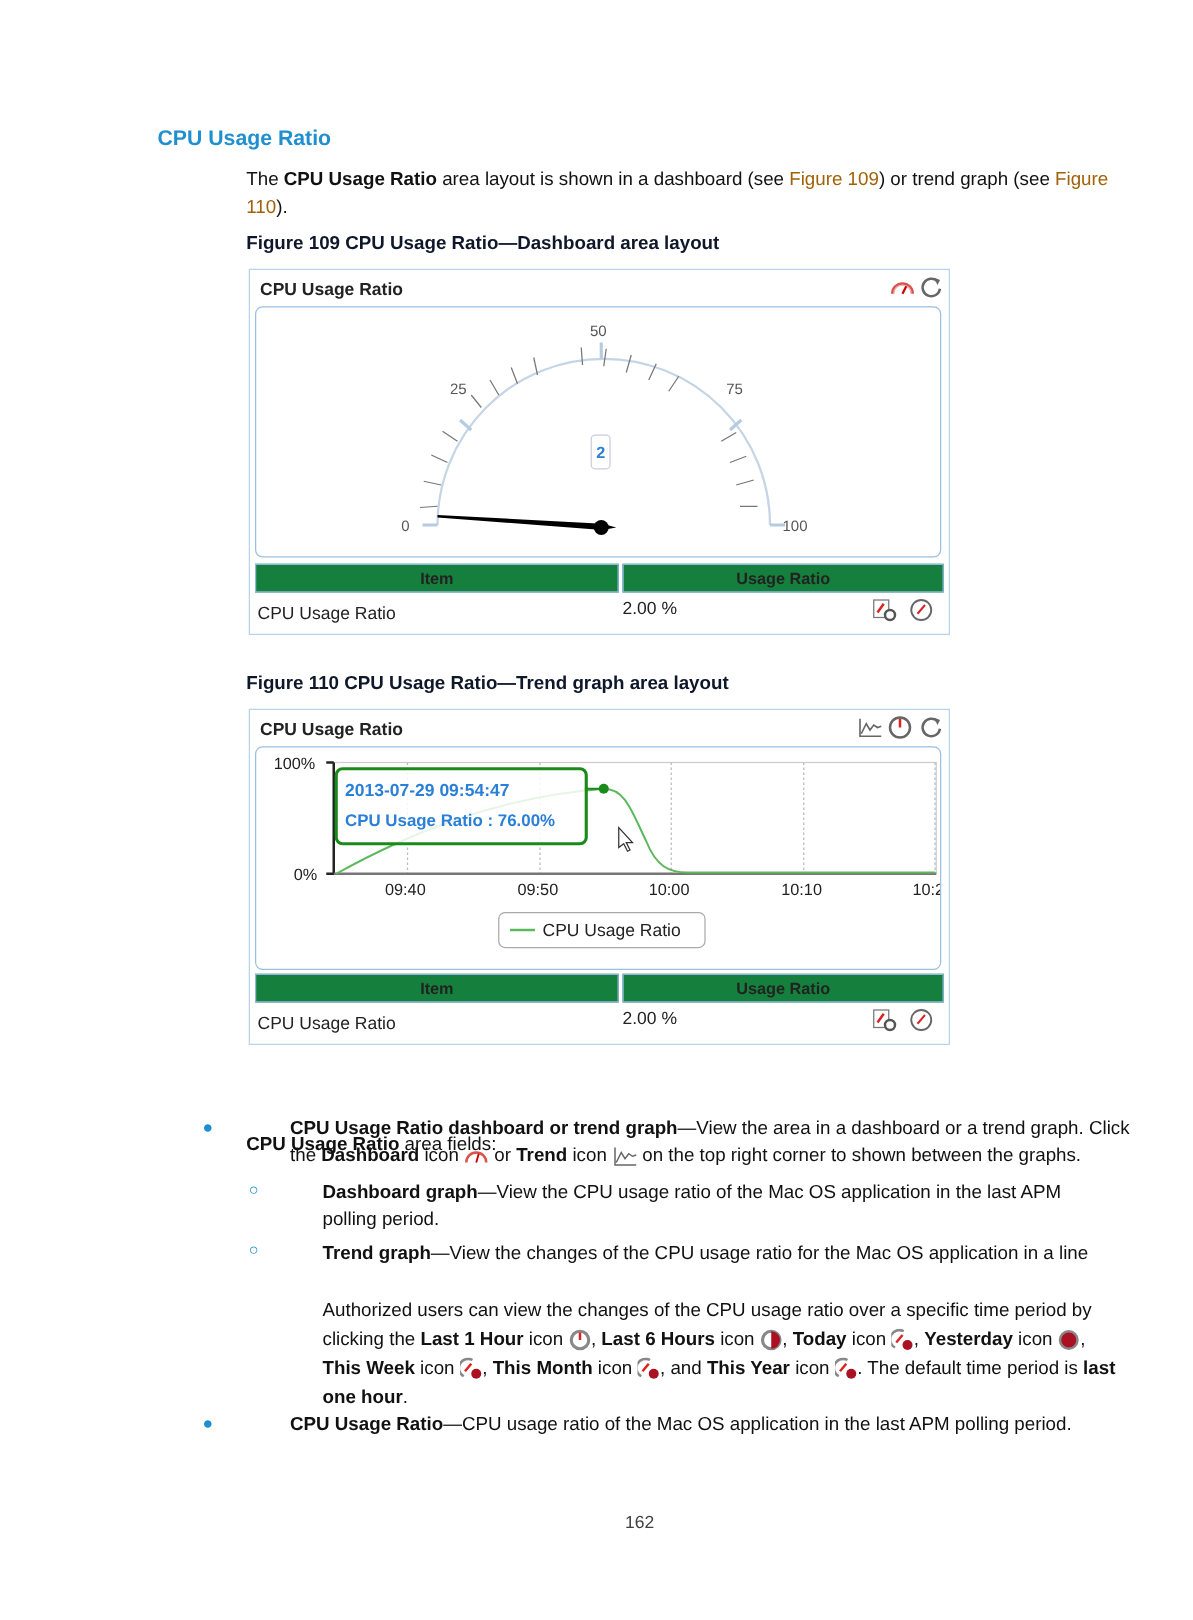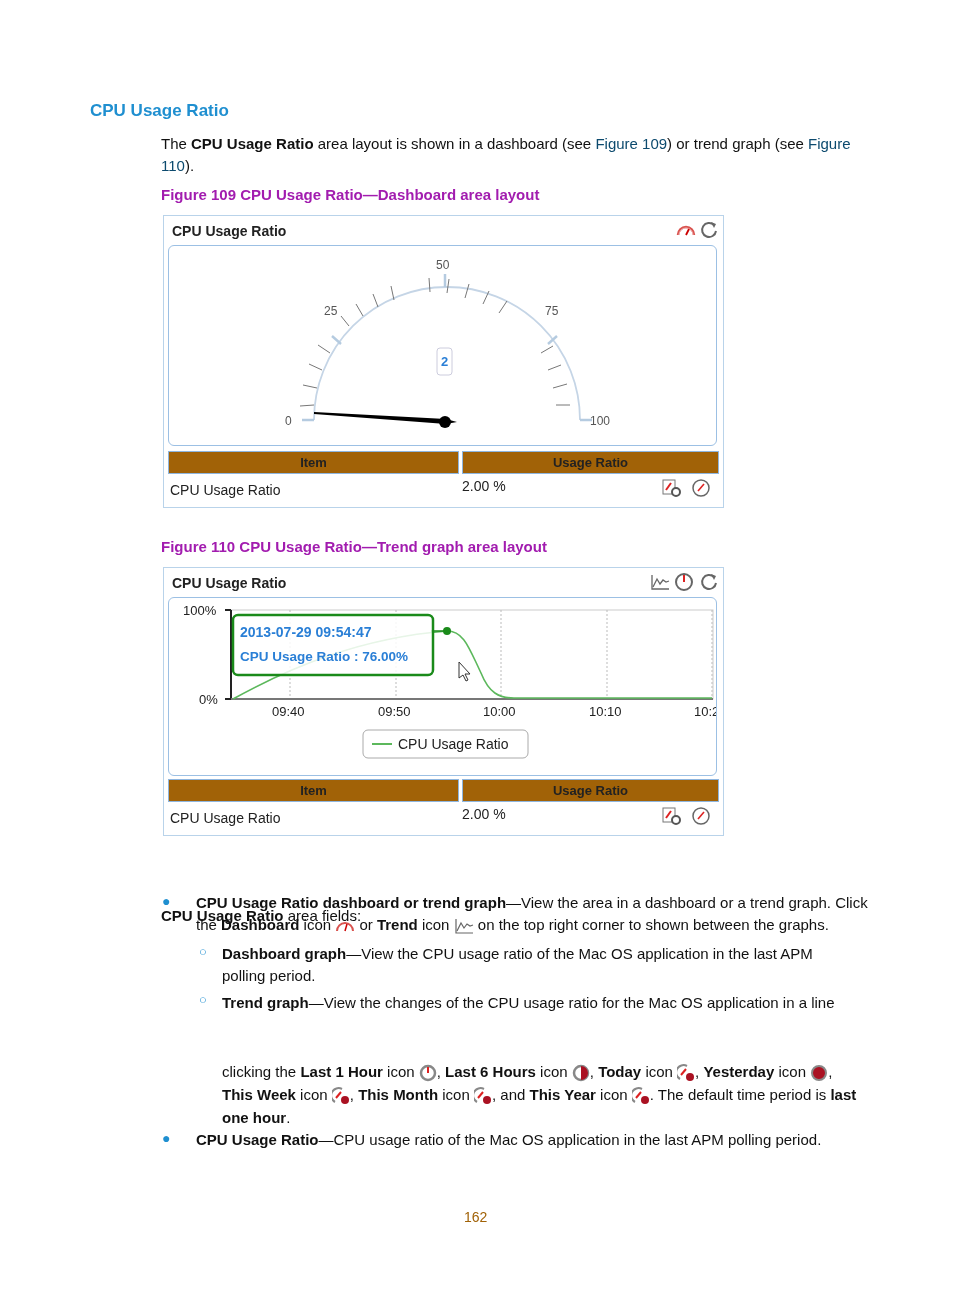--- a/index.html
+++ b/index.html
@@ -1,27 +1,27 @@
 <!DOCTYPE html>
 <html><head>
 <meta charset="utf-8">
 <style>
   html, body { margin:0; padding:0; background:#fff; }
   body { width:954px; height:1296px; position:relative; font-family:"Liberation Sans", sans-serif; color:#000; }
-  .abs { position:absolute; }
+  .abs { position:absolute;margin-left:36px; }
   .h2 { left:90px; top:101px; font-size:17px; font-weight:bold; color:#1f8fd0; }
   .p { font-size:15px; line-height:22px; color:#111; }
-  .link { color:#0c4a6e; }
-  .cap { font-size:15px; font-weight:bold; color:#a21caf; }
+  .link { color:#a16207; }
+  .cap { font-size:15px; font-weight:bold; color:#0f172a; }
   b { font-weight:bold; }
   
   .panel { border:1px solid #b9d3ea; background:#fff; }
   .ptitle { position:absolute; left:8px; top:7px; font-size:14px; font-weight:bold; color:#222; }
   .inner { position:absolute; border:1.5px solid #9cc0e4; border-radius:6px; background:#fff; }
-  .thead { position:absolute; height:21px; background:#a16207; border:1px solid #8fb6df; font-size:13px; font-weight:bold; text-align:center; line-height:21px; color:#222; }
+  .thead { position:absolute; height:21px; background:#15803d; border:1px solid #8fb6df; font-size:13px; font-weight:bold; text-align:center; line-height:21px; color:#222; }
   .cell { position:absolute; font-size:14px; color:#222; }
   .icon { position:absolute; }
   .bullet { position:absolute; font-size:14px; color:#1f8fd0; }
   .ic-inline { display:inline-block; vertical-align:middle; }
 </style>
 </head>
 <body>
 
 <div class="abs h2">CPU Usage Ratio</div>
 
@@ -179,21 +179,21 @@
 
 <div class="bullet" style="left:199px; top:944px; color:#1f8fd0; font-size:13px;">○</div>
 <div class="abs p" style="left:222px; top:943px; width:650px;">
   <b>Dashboard graph</b><span>—View the CPU usage ratio of the Mac OS application in the last APM</span><br><span>polling period.</span>
 </div>
 
 <div class="bullet" style="left:199px; top:992px; color:#1f8fd0; font-size:13px;">○</div>
 <div class="abs p" style="left:222px; top:991px; width:650px; line-height:23px;">
   <b>Trend graph</b><span>—View the changes of the CPU usage ratio for the Mac OS application in a line</span><br>
   <br>
-  <br>
+  <span>Authorized users can view the changes of the CPU usage ratio over a specific time period by</span><br>
   <span>clicking the </span><b>Last 1 Hour</b><span> icon </span><svg class="ic-inline" width="18" height="18">
       <circle cx="9" cy="9" r="7" fill="#fff" stroke="#888" stroke-width="2.5"></circle>
       <line x1="9" y1="3" x2="9" y2="9" stroke="#d22" stroke-width="2"></line>
     </svg><span>, </span><b>Last 6 Hours</b><span> icon </span><svg class="ic-inline" width="18" height="18">
       <circle cx="9" cy="9" r="7" fill="#fff" stroke="#888" stroke-width="2.5"></circle>
       <path d="M9 2 A7 7 0 0 1 9 16 Z" fill="#a12"></path>
     </svg><span>, </span><b>Today</b><span> icon </span><svg class="ic-inline" width="18" height="18">
       <path d="M3 15 A7 7 0 0 1 10 2" fill="none" stroke="#888" stroke-width="2"></path>
       <line x1="4" y1="11" x2="9" y2="5" stroke="#d22" stroke-width="2"></line>
       <circle cx="13" cy="13" r="4" fill="#a12"></circle>
@@ -214,13 +214,13 @@
       <circle cx="13" cy="13" r="4" fill="#a12"></circle>
     </svg><span>. The default time period is </span><b>last</b><br>
   <b>one hour</b><span>.</span>
 </div>
 
 <div class="bullet" style="left:162px; top:1130px;">●</div>
 <div class="abs p" style="left:196px; top:1129px; width:680px;">
   <b>CPU Usage Ratio</b><span>—CPU usage ratio of the Mac OS application in the last APM polling period.</span>
 </div>
 
-<div class="abs" style="left:464px; top:1209px; font-size:14px; color:#a16207;">162</div>
+<div class="abs" style="left:464px; top:1209px; font-size:14px; color:#404040;">162</div>
 
 </body></html>

